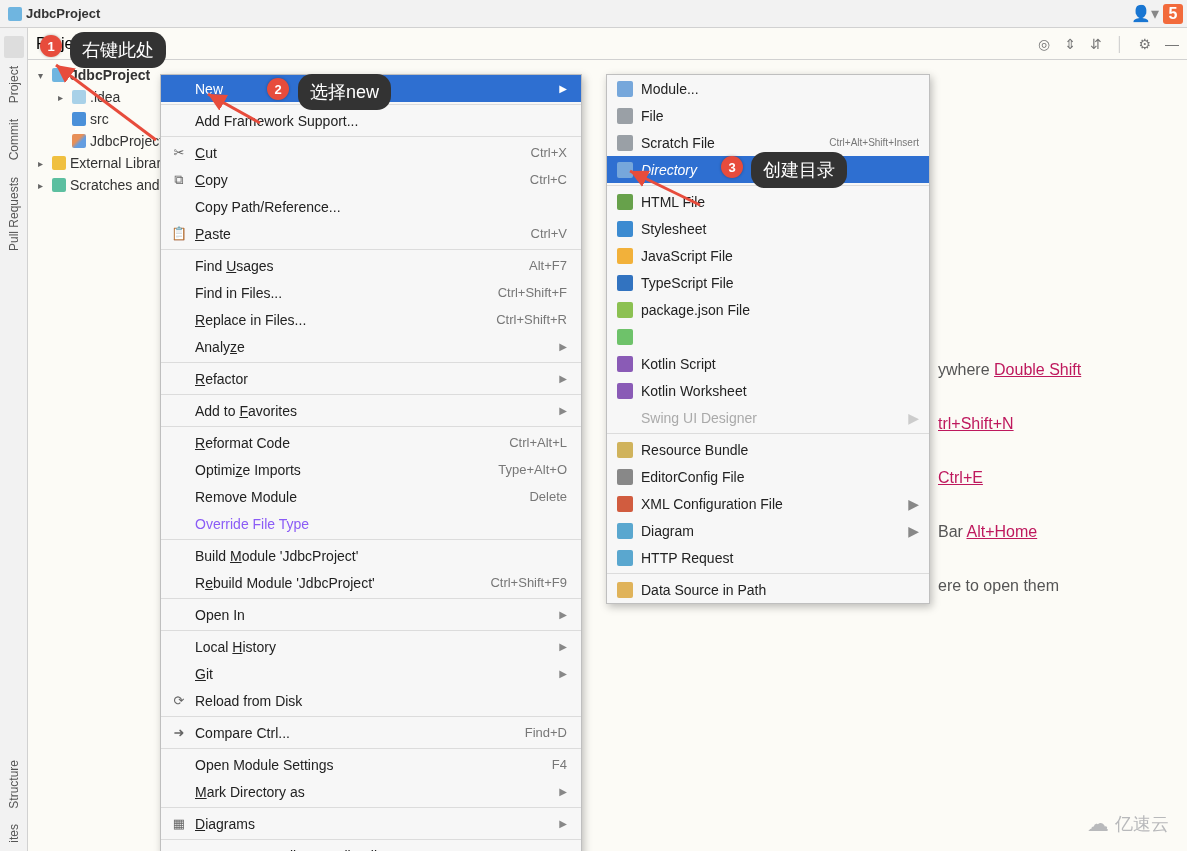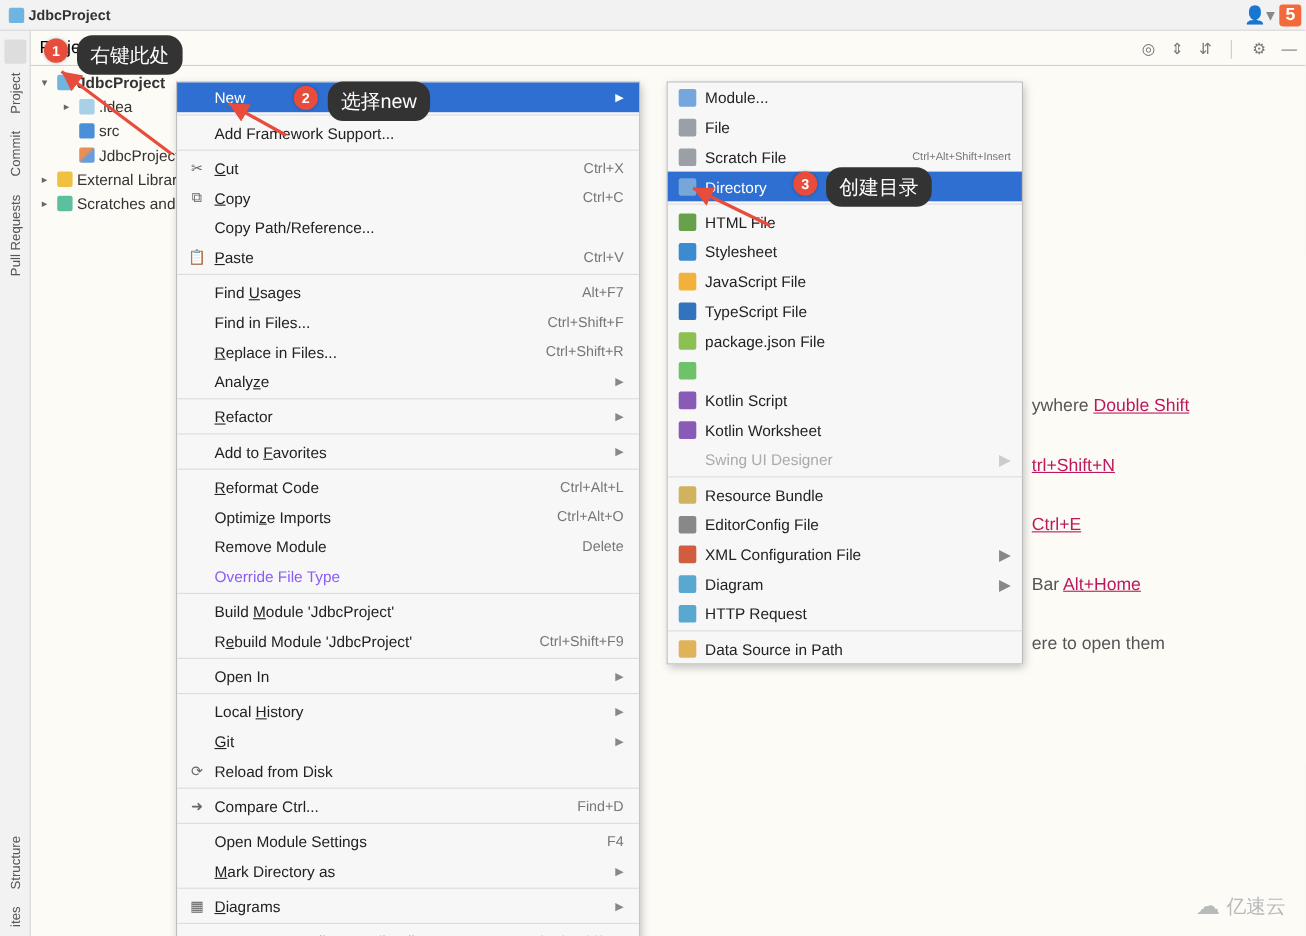--- a/index.html
+++ b/index.html
@@ -38,21 +38,21 @@
 .ctx-row .lbl { flex: 1; white-space: nowrap; }
 .ctx-row .shortcut { color: #777; font-size: 13px; white-space: nowrap; }
 .ctx-row .sub-arrow { color: #888; font-size: 10px; margin-left: 6px; }
 .ctx-row.highlight .sub-arrow { color: #fff; }
 .ctx-row.disabled { color: #8b5cf6; }
 .ctx-row .rowicon { width: 16px; display: flex; justify-content: center; font-size: 13px; color: #666; }
 .ctx-row.highlight .rowicon { color: #fff; }
 .ctx-main { left: 160px; top: 74px; width: 422px; z-index: 40; }
 .ctx-sub { left: 606px; top: 74px; width: 324px; z-index: 41; }
 .sub-row { height: 27px; display: flex; align-items: center; padding: 0 10px; gap: 8px; cursor: default; }
-.sub-row.highlight { background: #2e6fd1; color: #fff; }
+.sub-row.highlight { background: #2e6fd1; color: #fff; font-style: italic; }
 .sub-row .ic { width: 16px; height: 16px; border-radius: 2px; display:flex; align-items:center; justify-content:center; font-size:10px; color:#fff; font-weight:600; }
 .sub-row .lbl { flex: 1; white-space: nowrap; }
 .sub-row .shortcut { color: #777; font-size: 10px; white-space: nowrap; }
 .sub-row.disabled .lbl { color: #aaa; }
 
 .u { text-decoration: underline; }
 
 .hints { position: absolute; left: 910px; top: 322px; font-size: 16px; color: #555; line-height: 40px; }
 .hints .kbd { color: #be185d; text-decoration: underline; }
 
@@ -232,21 +232,21 @@
     </div>
     <div class="ctx-sep"></div>
     <div class="ctx-row">
       <span class="rowicon"></span>
       <span class="lbl"><span class="u">R</span>eformat Code</span>
       <span class="shortcut">Ctrl+Alt+L</span>
     </div>
     <div class="ctx-row">
       <span class="rowicon"></span>
       <span class="lbl">Optimi<span class="u">z</span>e Imports</span>
-      <span class="shortcut">Ctrl+Alt+O</span>
+      <span class="shortcut">Type+Alt+O</span>
     </div>
     <div class="ctx-row">
       <span class="rowicon"></span>
       <span class="lbl">Remove Module</span>
       <span class="shortcut">Delete</span>
     </div>
     <div class="ctx-row disabled">
       <span class="rowicon"></span>
       <span class="lbl">Override File Type</span>
     </div>

